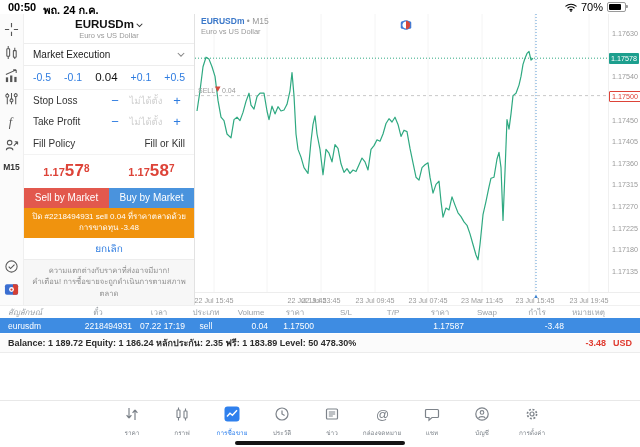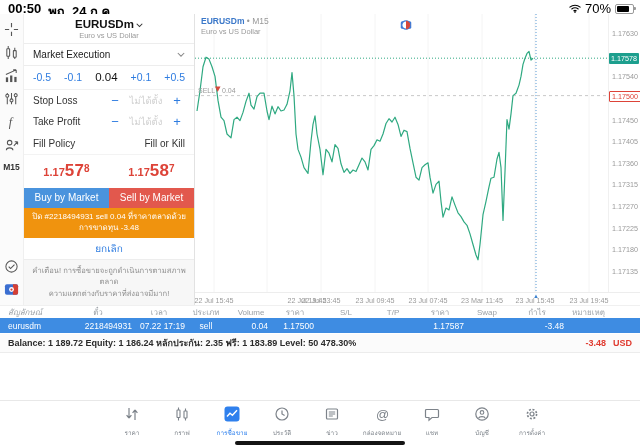--- a/index.html
+++ b/index.html
@@ -1,19 +1,19 @@
 <!DOCTYPE html>
 <html><head>
 <meta charset="utf-8">
 <style>
   html,body{margin:0;padding:0;background:#ddd;}
   .screen{position:relative;width:640px;height:447px;background:#fff;overflow:hidden;
     font-family:"Liberation Sans","DejaVu Sans",sans-serif;color:#222;-webkit-font-smoothing:antialiased;}
   
-  .statusbar{position:absolute;top:0;left:0;right:0;height:14px;font-size:13px;color:#000;}
+  .statusbar{position:absolute;top:0;left:0;right:8px;height:14px;font-size:11px;color:#000;}
   .sb-left{position:absolute;left:8px;top:1px;display:flex;gap:7px;font-weight:600;}
   .sb-right{position:absolute;right:6px;top:1px;display:flex;gap:4px;align-items:center;}
   .batt{position:relative;width:17px;height:8px;border:1px solid #9a9a9a;border-radius:2px;}
   .batt i{position:absolute;left:1px;top:1px;bottom:1px;width:70%;background:#000;border-radius:1px;}
   .batt u{position:absolute;right:-3px;top:2px;width:2px;height:3px;background:#9a9a9a;border-radius:0 1px 1px 0;}
   
   .toolbar{position:absolute;left:0;top:14px;width:23px;height:291px;background:#fbfbfb;
     display:flex;flex-direction:column;align-items:center;padding-top:8px;box-sizing:border-box;}
   .tb-ic{width:15px;height:15px;margin-bottom:8px;color:#555;}
   .tb-tf{font-size:8.5px;font-weight:700;color:#333;margin:2px 0 6px;}
@@ -193,31 +193,31 @@
     </div>
     <div class="op-fill">
       <span>Fill Policy</span>
       <span>Fill or Kill</span>
     </div>
     <div class="op-prices">
       <div class="op-price"><span class="pp">1.17</span><span class="pb">57</span><span class="ps">8</span></div>
       <div class="op-price"><span class="pp">1.17</span><span class="pb">58</span><span class="ps">7</span></div>
     </div>
     <div class="op-buttons">
+      <div class="btn btn-sell">Sell by Market</div>
       <div class="btn btn-buy">Buy by Market</div>
-      <div class="btn btn-sell">Sell by Market</div>
     </div>
     <div class="op-banner">
       <div>ปิด #2218494931 sell 0.04 ที่ราคาตลาดด้วย</div>
       <div>การขาดทุน -3.48</div>
     </div>
     <div class="op-cancel">ยกเลิก</div>
     <div class="op-warning">
+      <div>ความแตกต่างกับราคาที่ส่งอาจมีมาก!</div>
       <div>คำเตือน! การซื้อขายจะถูกดำเนินการตามสภาพตลาด</div>
-      <div>ความแตกต่างกับราคาที่ส่งอาจมีมาก!</div>
     </div>
   </div>
 
   <div class="chart">
     <div class="plot">
       <svg id="chart-svg" width="413" height="278">
           <line x1="19" y1="0" x2="19" y2="278" stroke="#f4f4f4" stroke-width="1"></line>
           <line x1="72" y1="0" x2="72" y2="278" stroke="#f4f4f4" stroke-width="1"></line>
           <line x1="126" y1="0" x2="126" y2="278" stroke="#f4f4f4" stroke-width="1"></line>
           <line x1="180" y1="0" x2="180" y2="278" stroke="#f4f4f4" stroke-width="1"></line>

